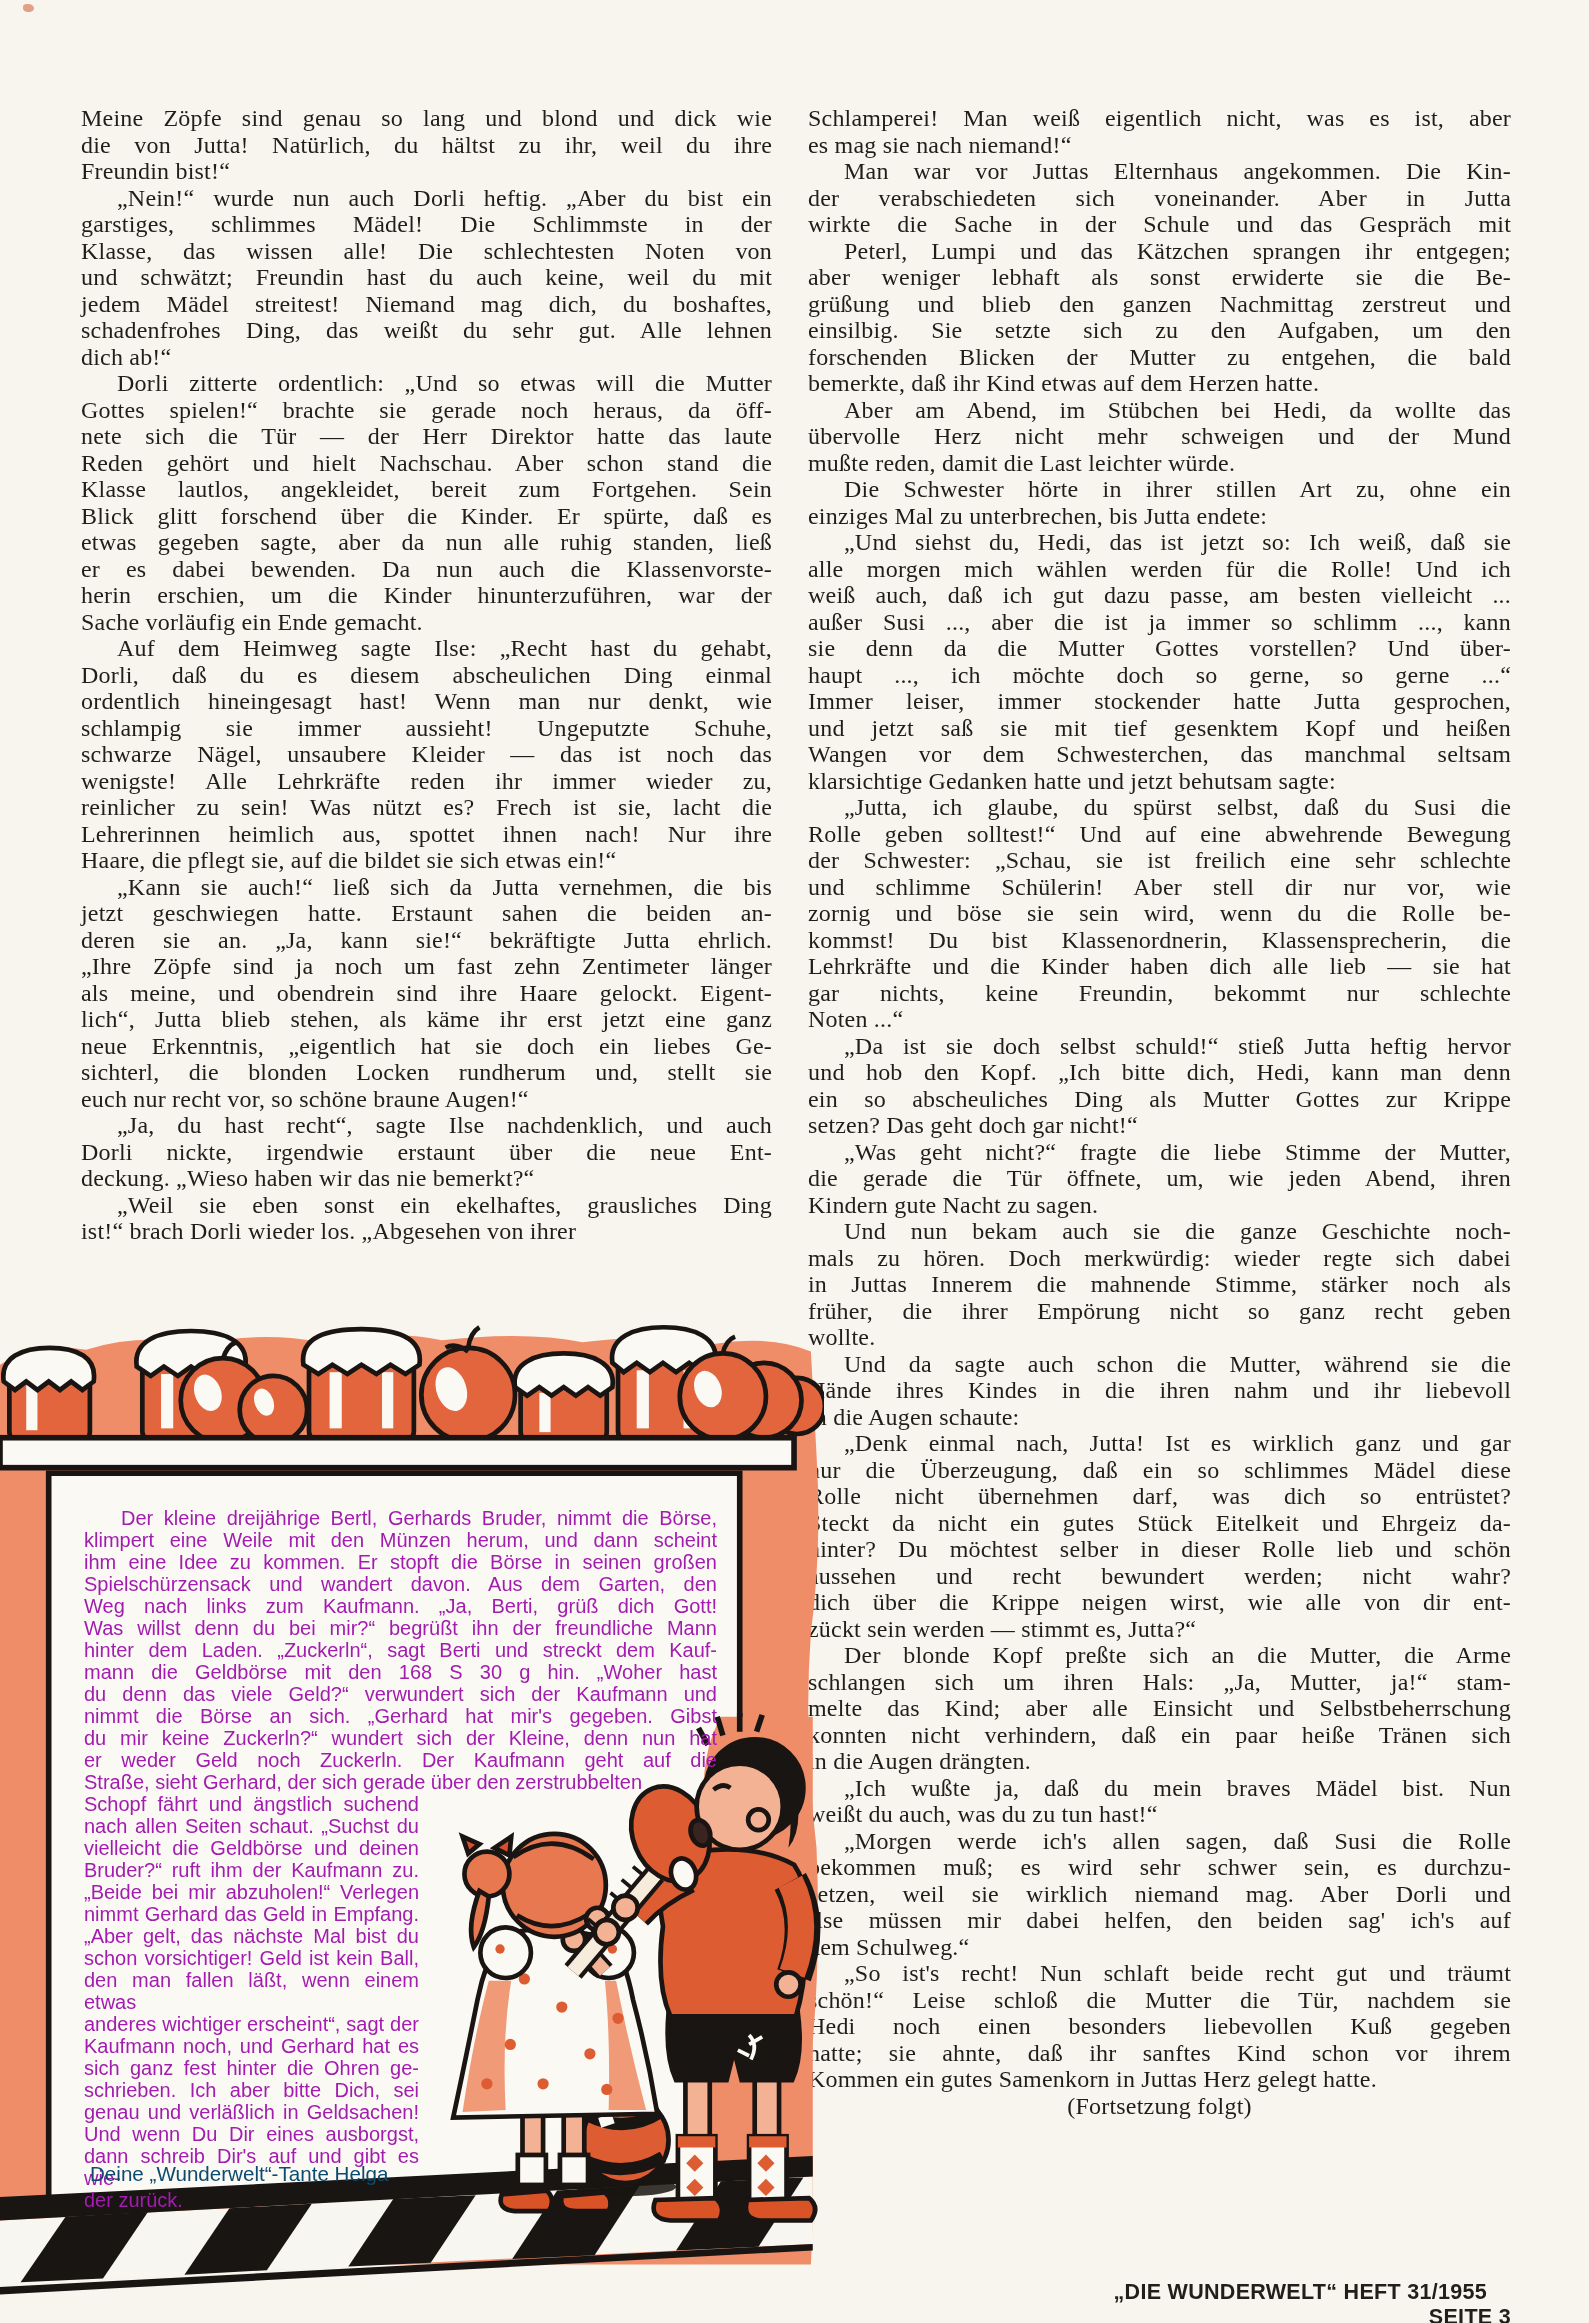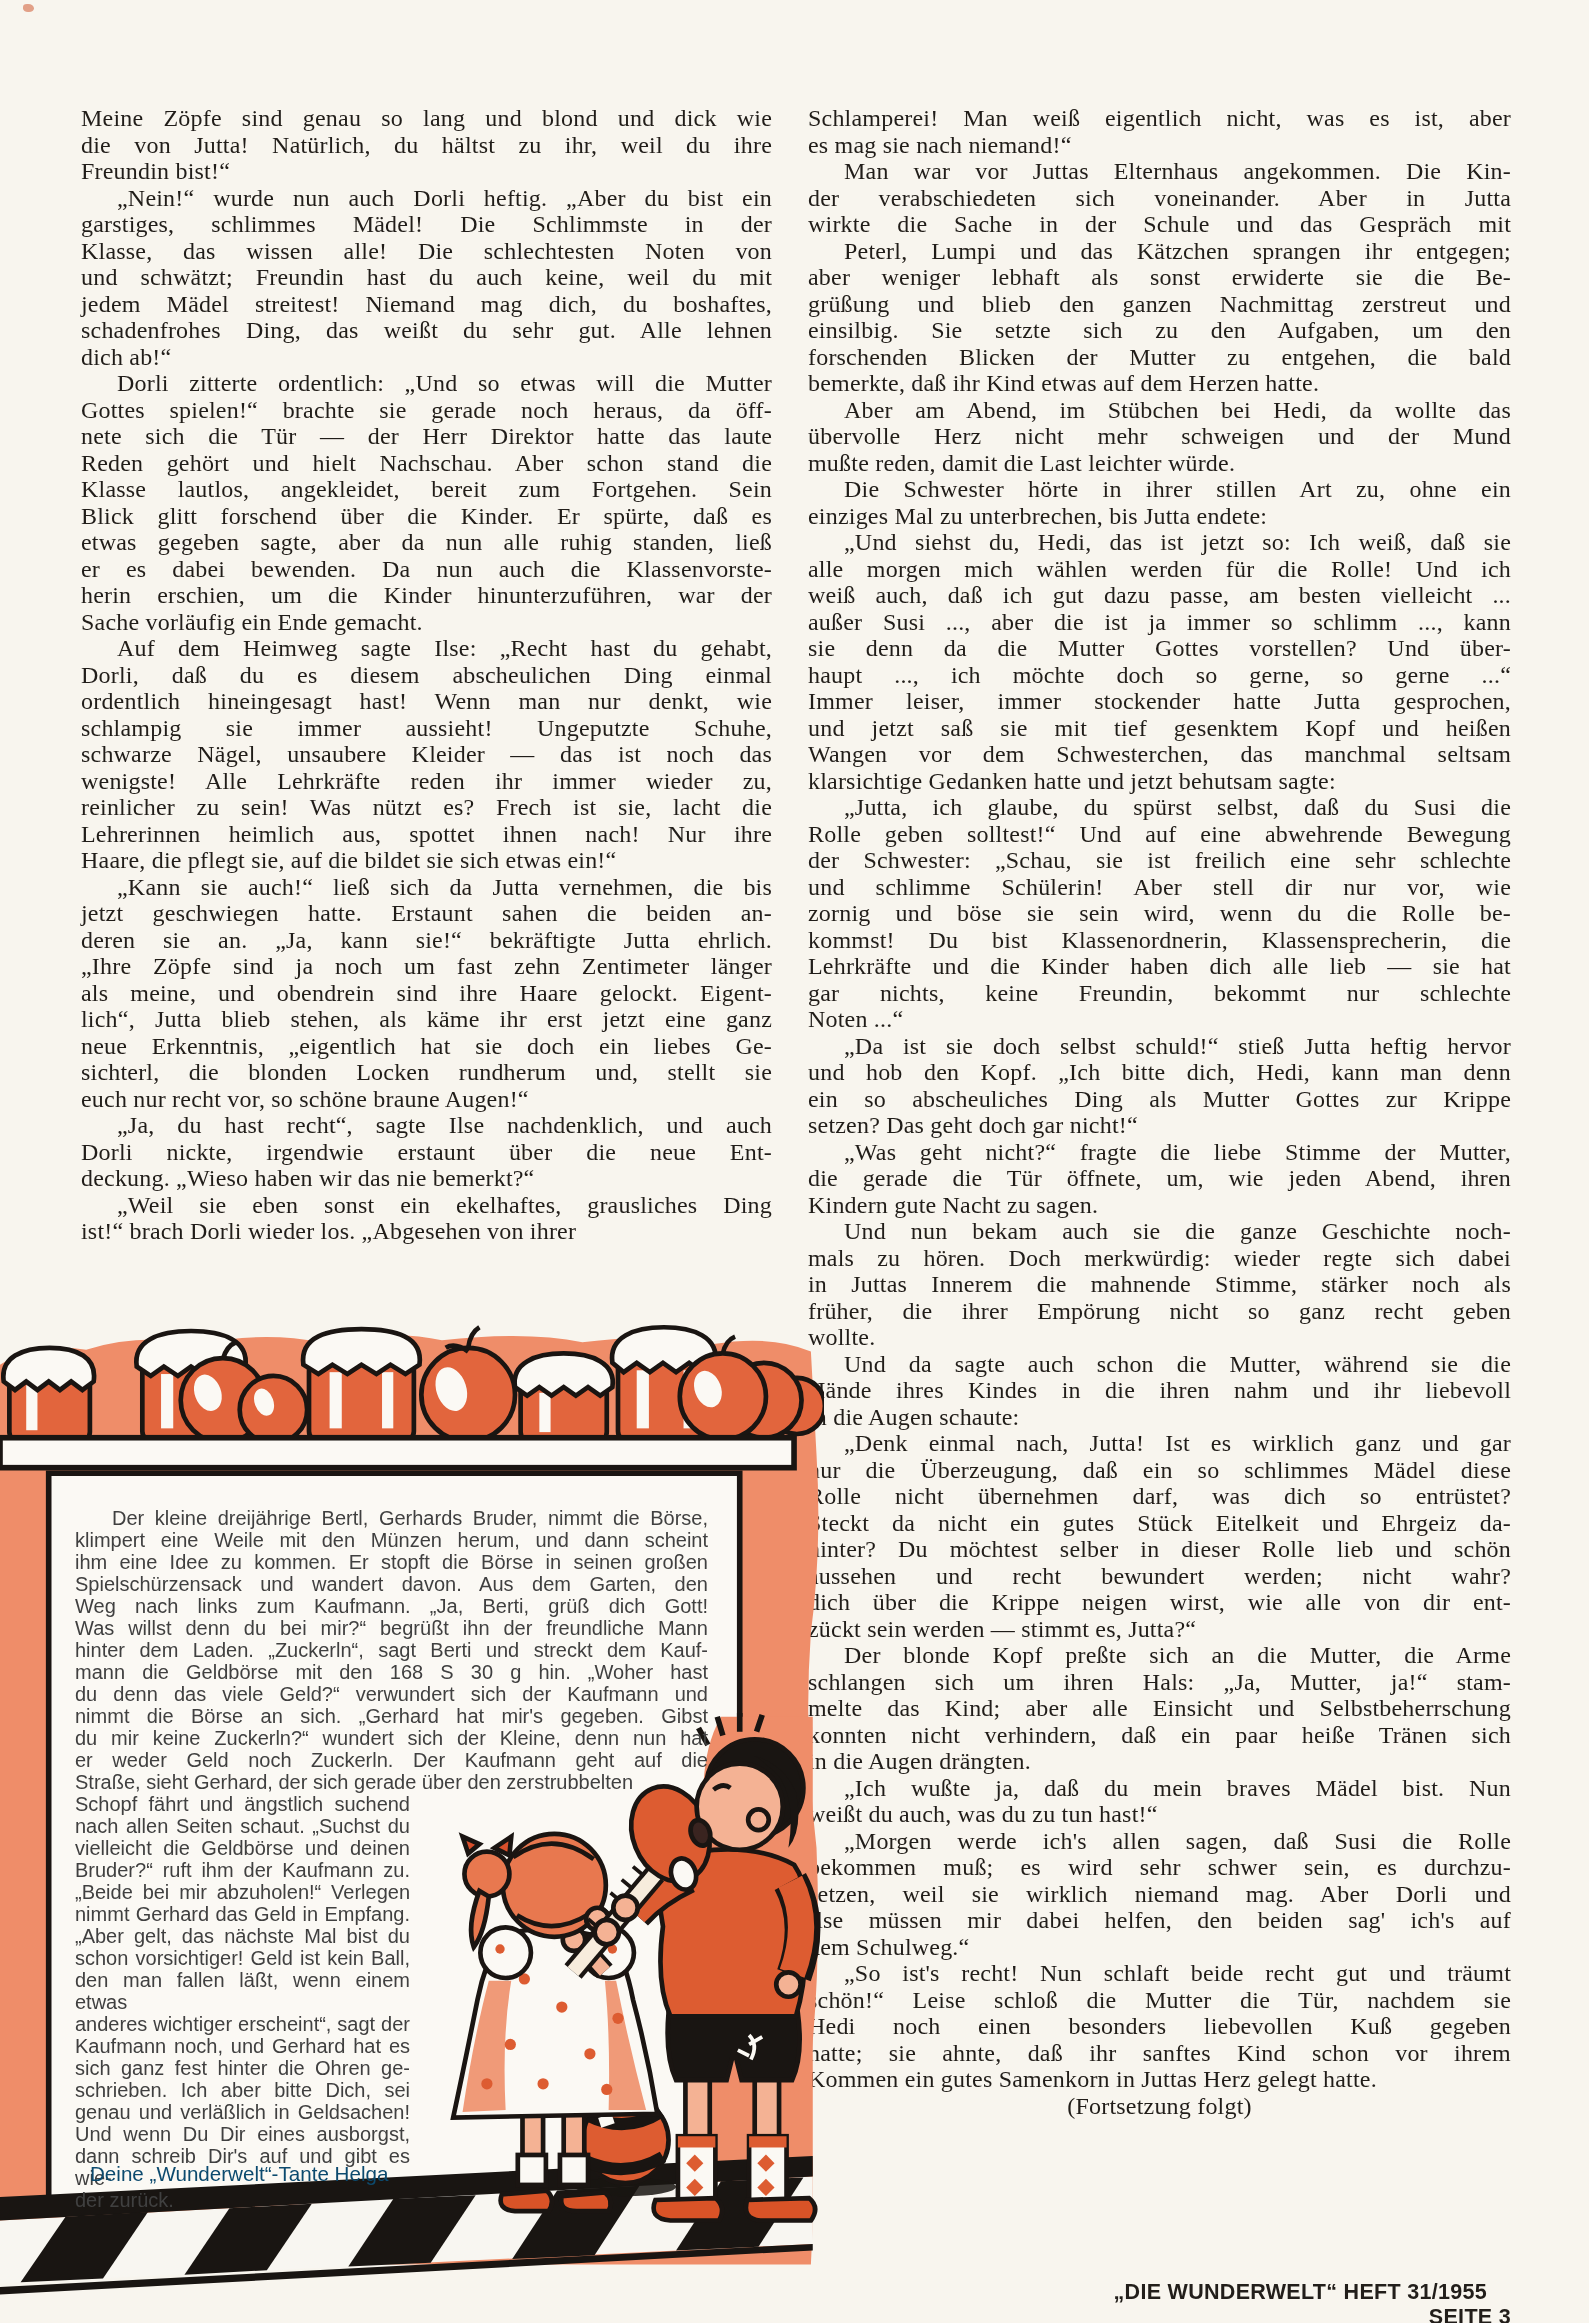--- a/index.html
+++ b/index.html
@@ -31,24 +31,24 @@
   .col-left{left:81px;width:691px;}
   .col-right{left:808px;width:703px;}
   .par{margin:0;}
   .par.indent .ln:first-child{text-indent:36px;}
   .ln{text-align:justify;text-align-last:justify;white-space:normal;}
   .ln.last{text-align-last:left;}
   .a-center .ln{text-align:center;text-align-last:center;}
   .illo{position:absolute;left:0;top:1323px;width:824px;height:1001px;}
   .illo svg{display:block;width:824px;height:1001px;}
   .boxtext{
-    position:absolute;left:75px;top:1507px;width:633px;
+    position:absolute;left:84px;top:1507px;width:633px;
     font-family:"Liberation Sans", sans-serif;
     font-size:20px;line-height:22px;
-    color:#404040;
+    color:#a21caf;
     z-index:3;
   }
   .boxtext .par.w-narrow{width:335px;}
   .boxtext .par.indent .ln:first-child{text-indent:37px;}
   .signature{
     position:absolute;left:90px;top:2162px;width:337px;
     font-family:"Liberation Sans", sans-serif;
     font-size:20.6px;color:#0c4a6e;z-index:3;
   }
   .footer{

